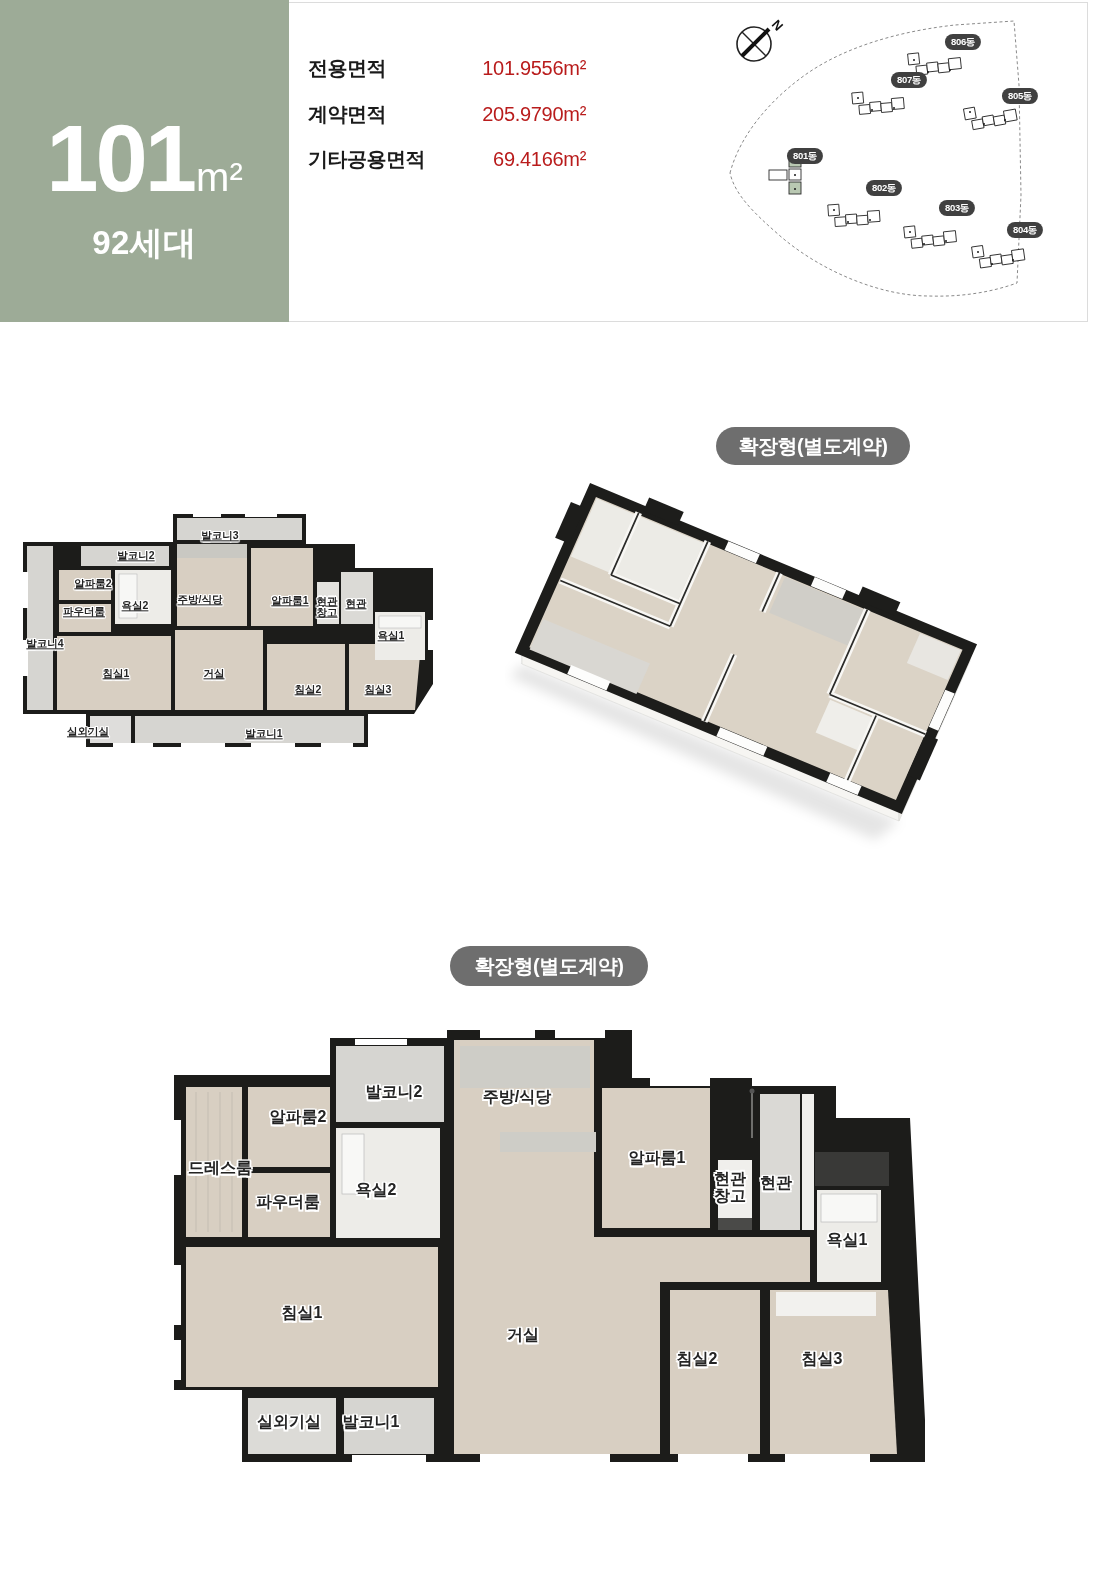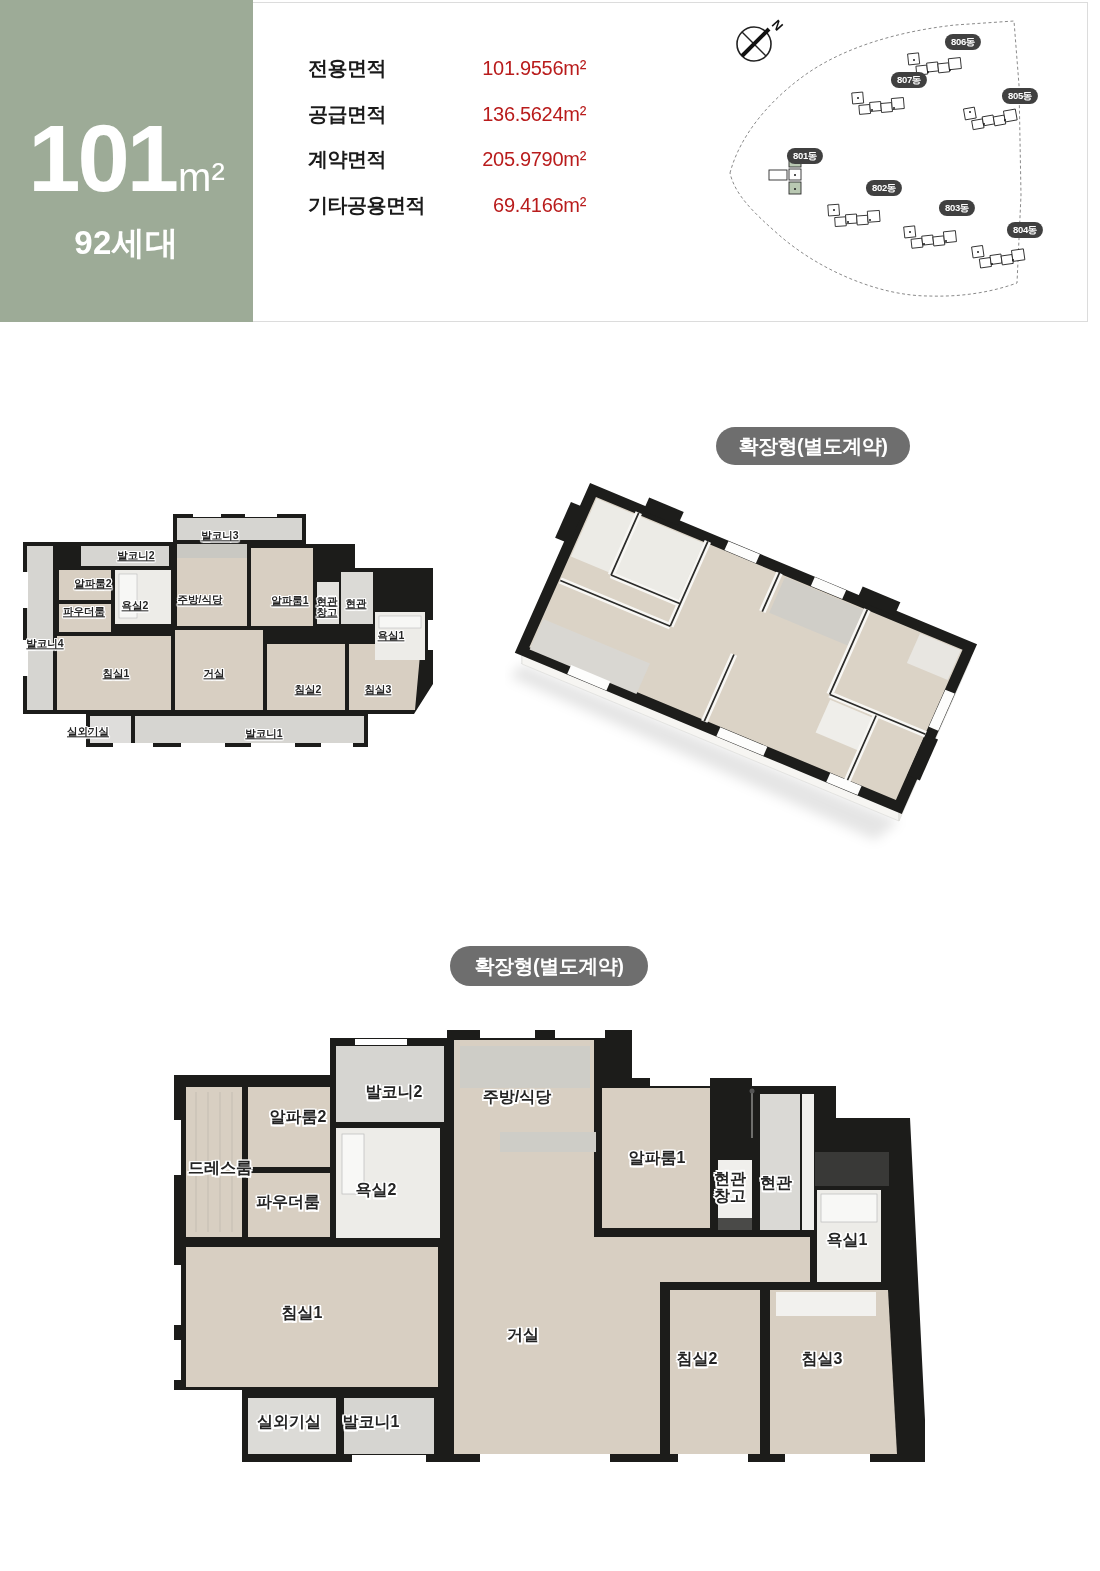--- a/index.html
+++ b/index.html
@@ -11,21 +11,21 @@
     --pill:#6e6e6e;
     --border:#dcdcdc;
   }
   html,body{margin:0;padding:0;background:#fff;}
   body{font-family:"Liberation Sans","DejaVu Sans",sans-serif;}
   .canvas{position:relative;width:1100px;height:1571px;background:#fff;overflow:hidden;}
   .abs{position:absolute;}
 
   
   .header-box{left:0;top:2px;width:1086px;height:318px;border:1px solid var(--border);background:#fff;}
-  .area-badge{left:0;top:0;width:253px;height:322px;background:var(--green);color:#fff;
+  .area-badge{left:0;top:0;width:289px;height:322px;background:var(--green);color:#fff;
     display:flex;flex-direction:column;align-items:center;justify-content:center;box-sizing:border-box;padding-top:61px;}
   .badge-main{display:flex;align-items:baseline;line-height:0.9;}
   .badge-num{font-size:94px;font-weight:bold;letter-spacing:-3px;}
   .badge-unit{font-size:40px;font-weight:normal;margin-left:2px;}
   .badge-sub{font-size:33px;font-weight:bold;margin-top:20px;letter-spacing:0.5px;}
 
   .area-table{left:308px;top:46px;width:278px;}
   .area-row{display:flex;justify-content:space-between;align-items:center;height:45.5px;}
   .area-row .lbl{font-size:20px;font-weight:bold;color:#1b1b1b;letter-spacing:-0.5px;}
   .area-row .val{font-size:20px;color:#b91c1c;letter-spacing:-0.3px;}
@@ -63,24 +63,20 @@
       <span class="badge-num">101</span>
       <span class="badge-unit">m²</span>
     </div>
     <div class="badge-sub">92세대</div>
   </div>
 
   <div class="abs area-table">
       <div class="area-row">
         <span class="lbl">전용면적</span>
         <span class="val">101.9556m²</span>
-      </div>
-      <div class="area-row">
-        <span class="lbl">공급면적</span>
-        <span class="val">136.5624m²</span>
       </div>
       <div class="area-row">
         <span class="lbl">계약면적</span>
         <span class="val">205.9790m²</span>
       </div>
       <div class="area-row">
         <span class="lbl">기타공용면적</span>
         <span class="val">69.4166m²</span>
       </div>
     </div>

